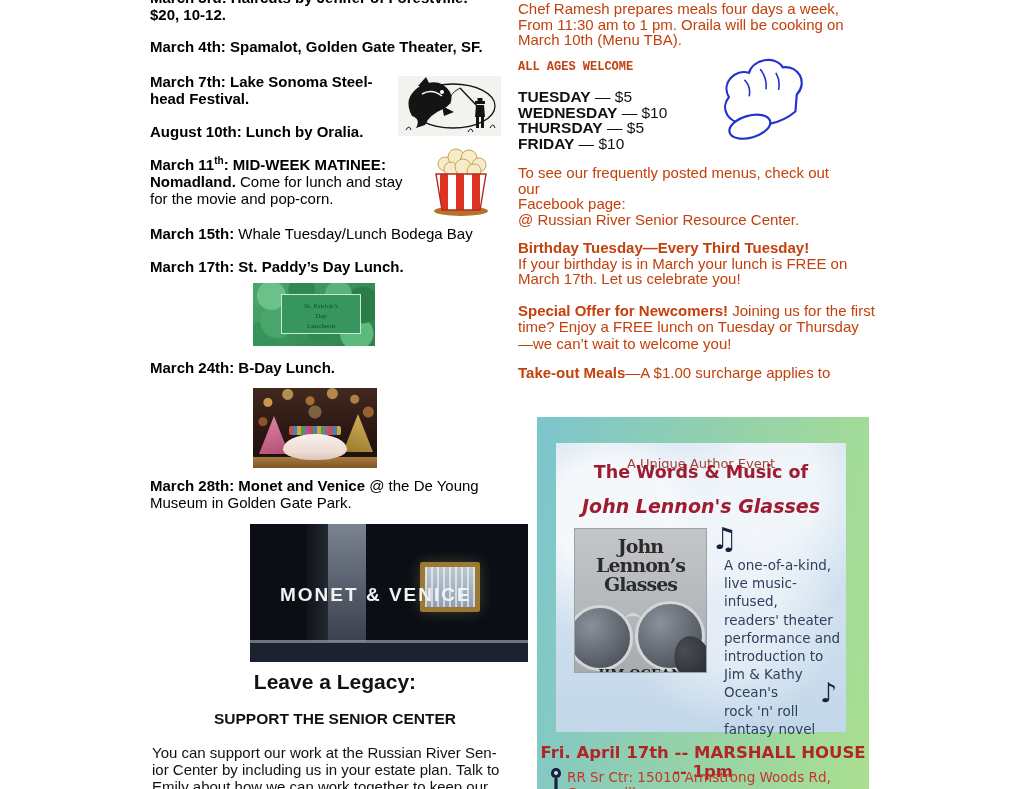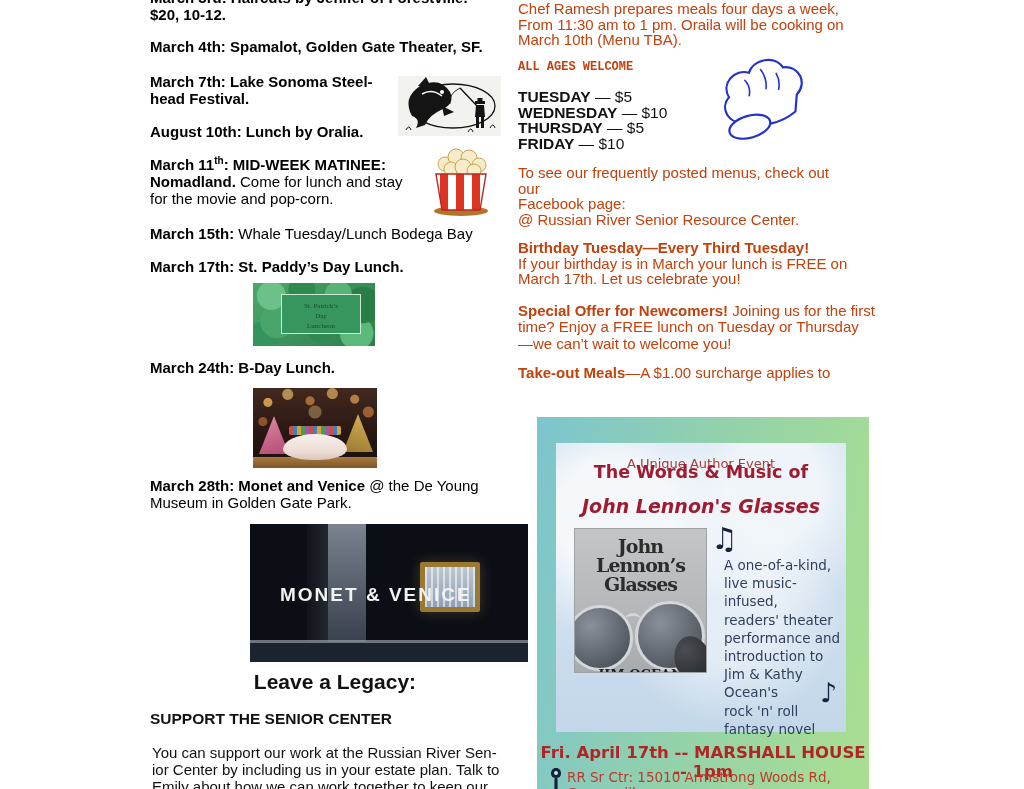--- a/index.html
+++ b/index.html
@@ -115,21 +115,21 @@
   .bk-author{position:absolute;left:0;top:138px;width:100%;text-align:center;
      font-family:"DejaVu Serif",serif;font-weight:bold;font-size:13px;color:#1f2123;}
   .bk-coauthor{position:absolute;left:0;top:154px;width:100%;text-align:center;
      font-family:"DejaVu Serif",serif;font-weight:bold;font-size:7.5px;color:#3a3d40;}
   .pick{position:absolute;right:-4px;bottom:-6px;width:36px;height:42px;
      border-radius:50% 50% 50% 50%/58% 58% 42% 42%;transform:rotate(-14deg);
      background:radial-gradient(circle at 35% 30%, #4a4e54, #23262a);}
 
   
   .legacy-title{font-size:21px;font-weight:bold;text-align:center;}
-  .legacy-sub{font-size:15.5px;font-weight:bold;}
+  .legacy-sub{font-size:15.5px;font-weight:bold;text-align:center;}
   .legacy-body{font-size:15px;line-height:17px;white-space:pre-line;}
 </style>
 </head>
 <body>
 
 <div class="page">
 
   <div class="abs evt b pre" style="left:150px;top:-10px;width:380px;">March 3rd: Haircuts by Jenifer of Forestville.
 $20, 10-12.</div>
 

